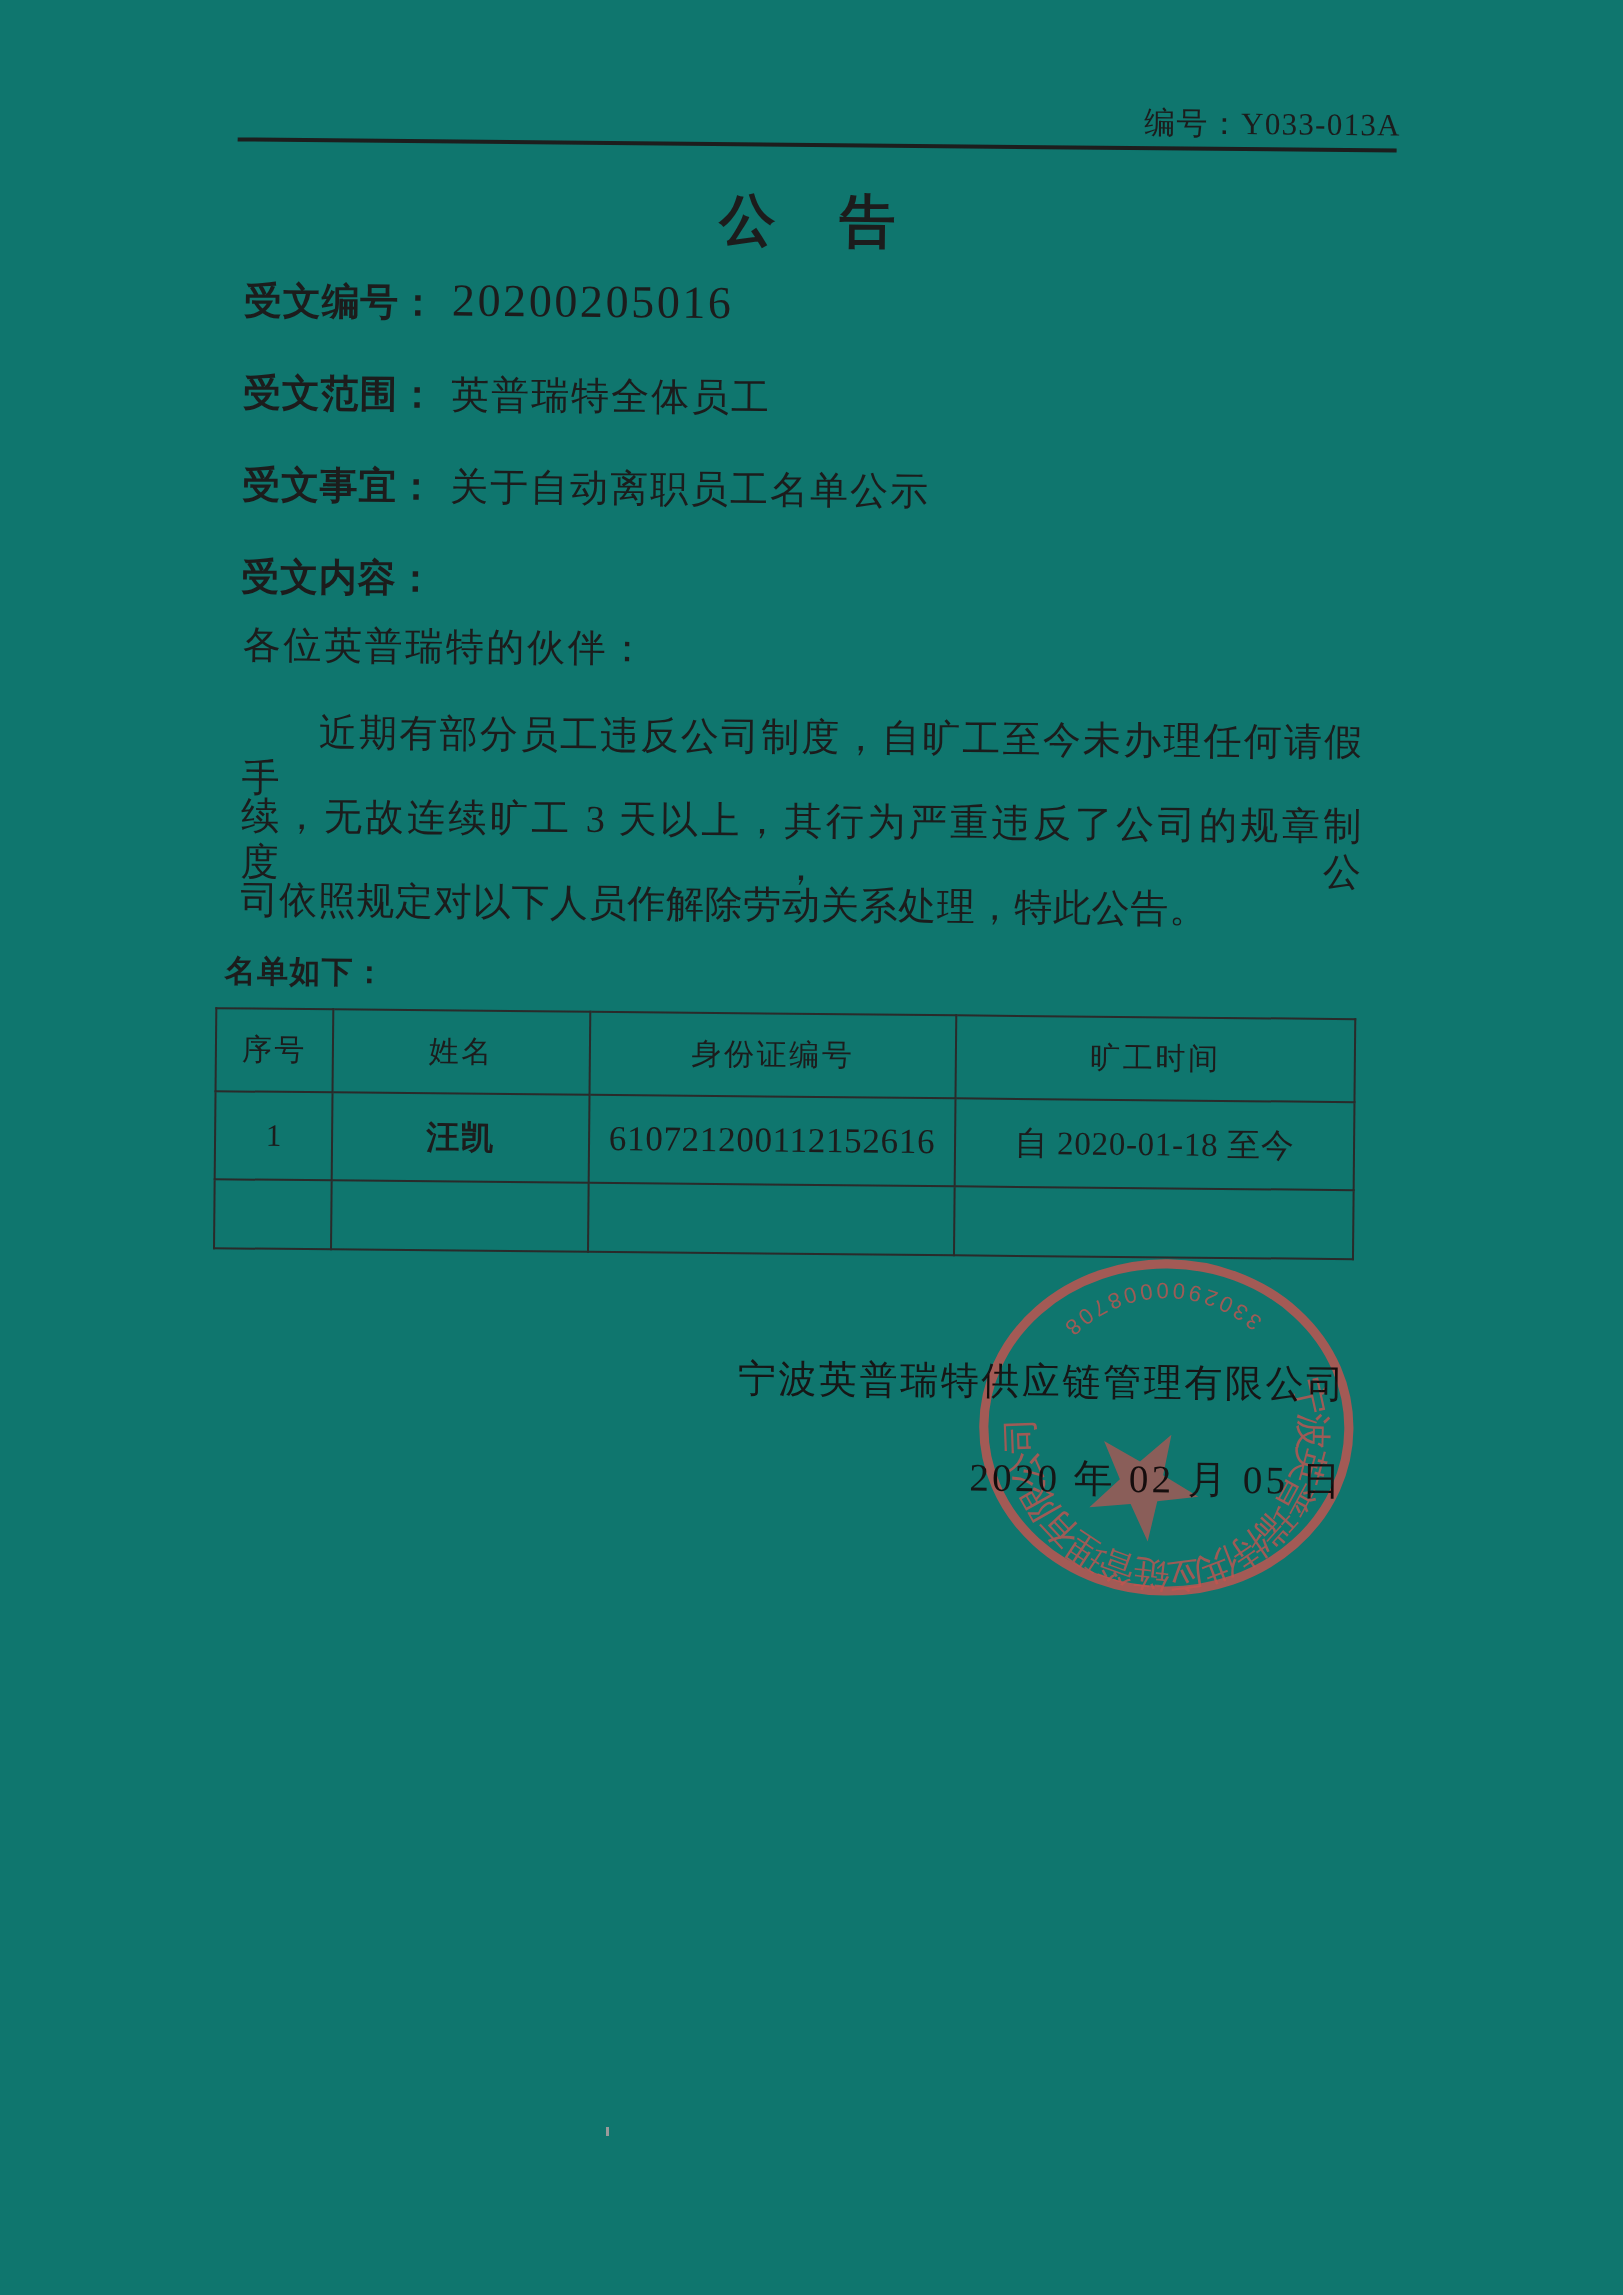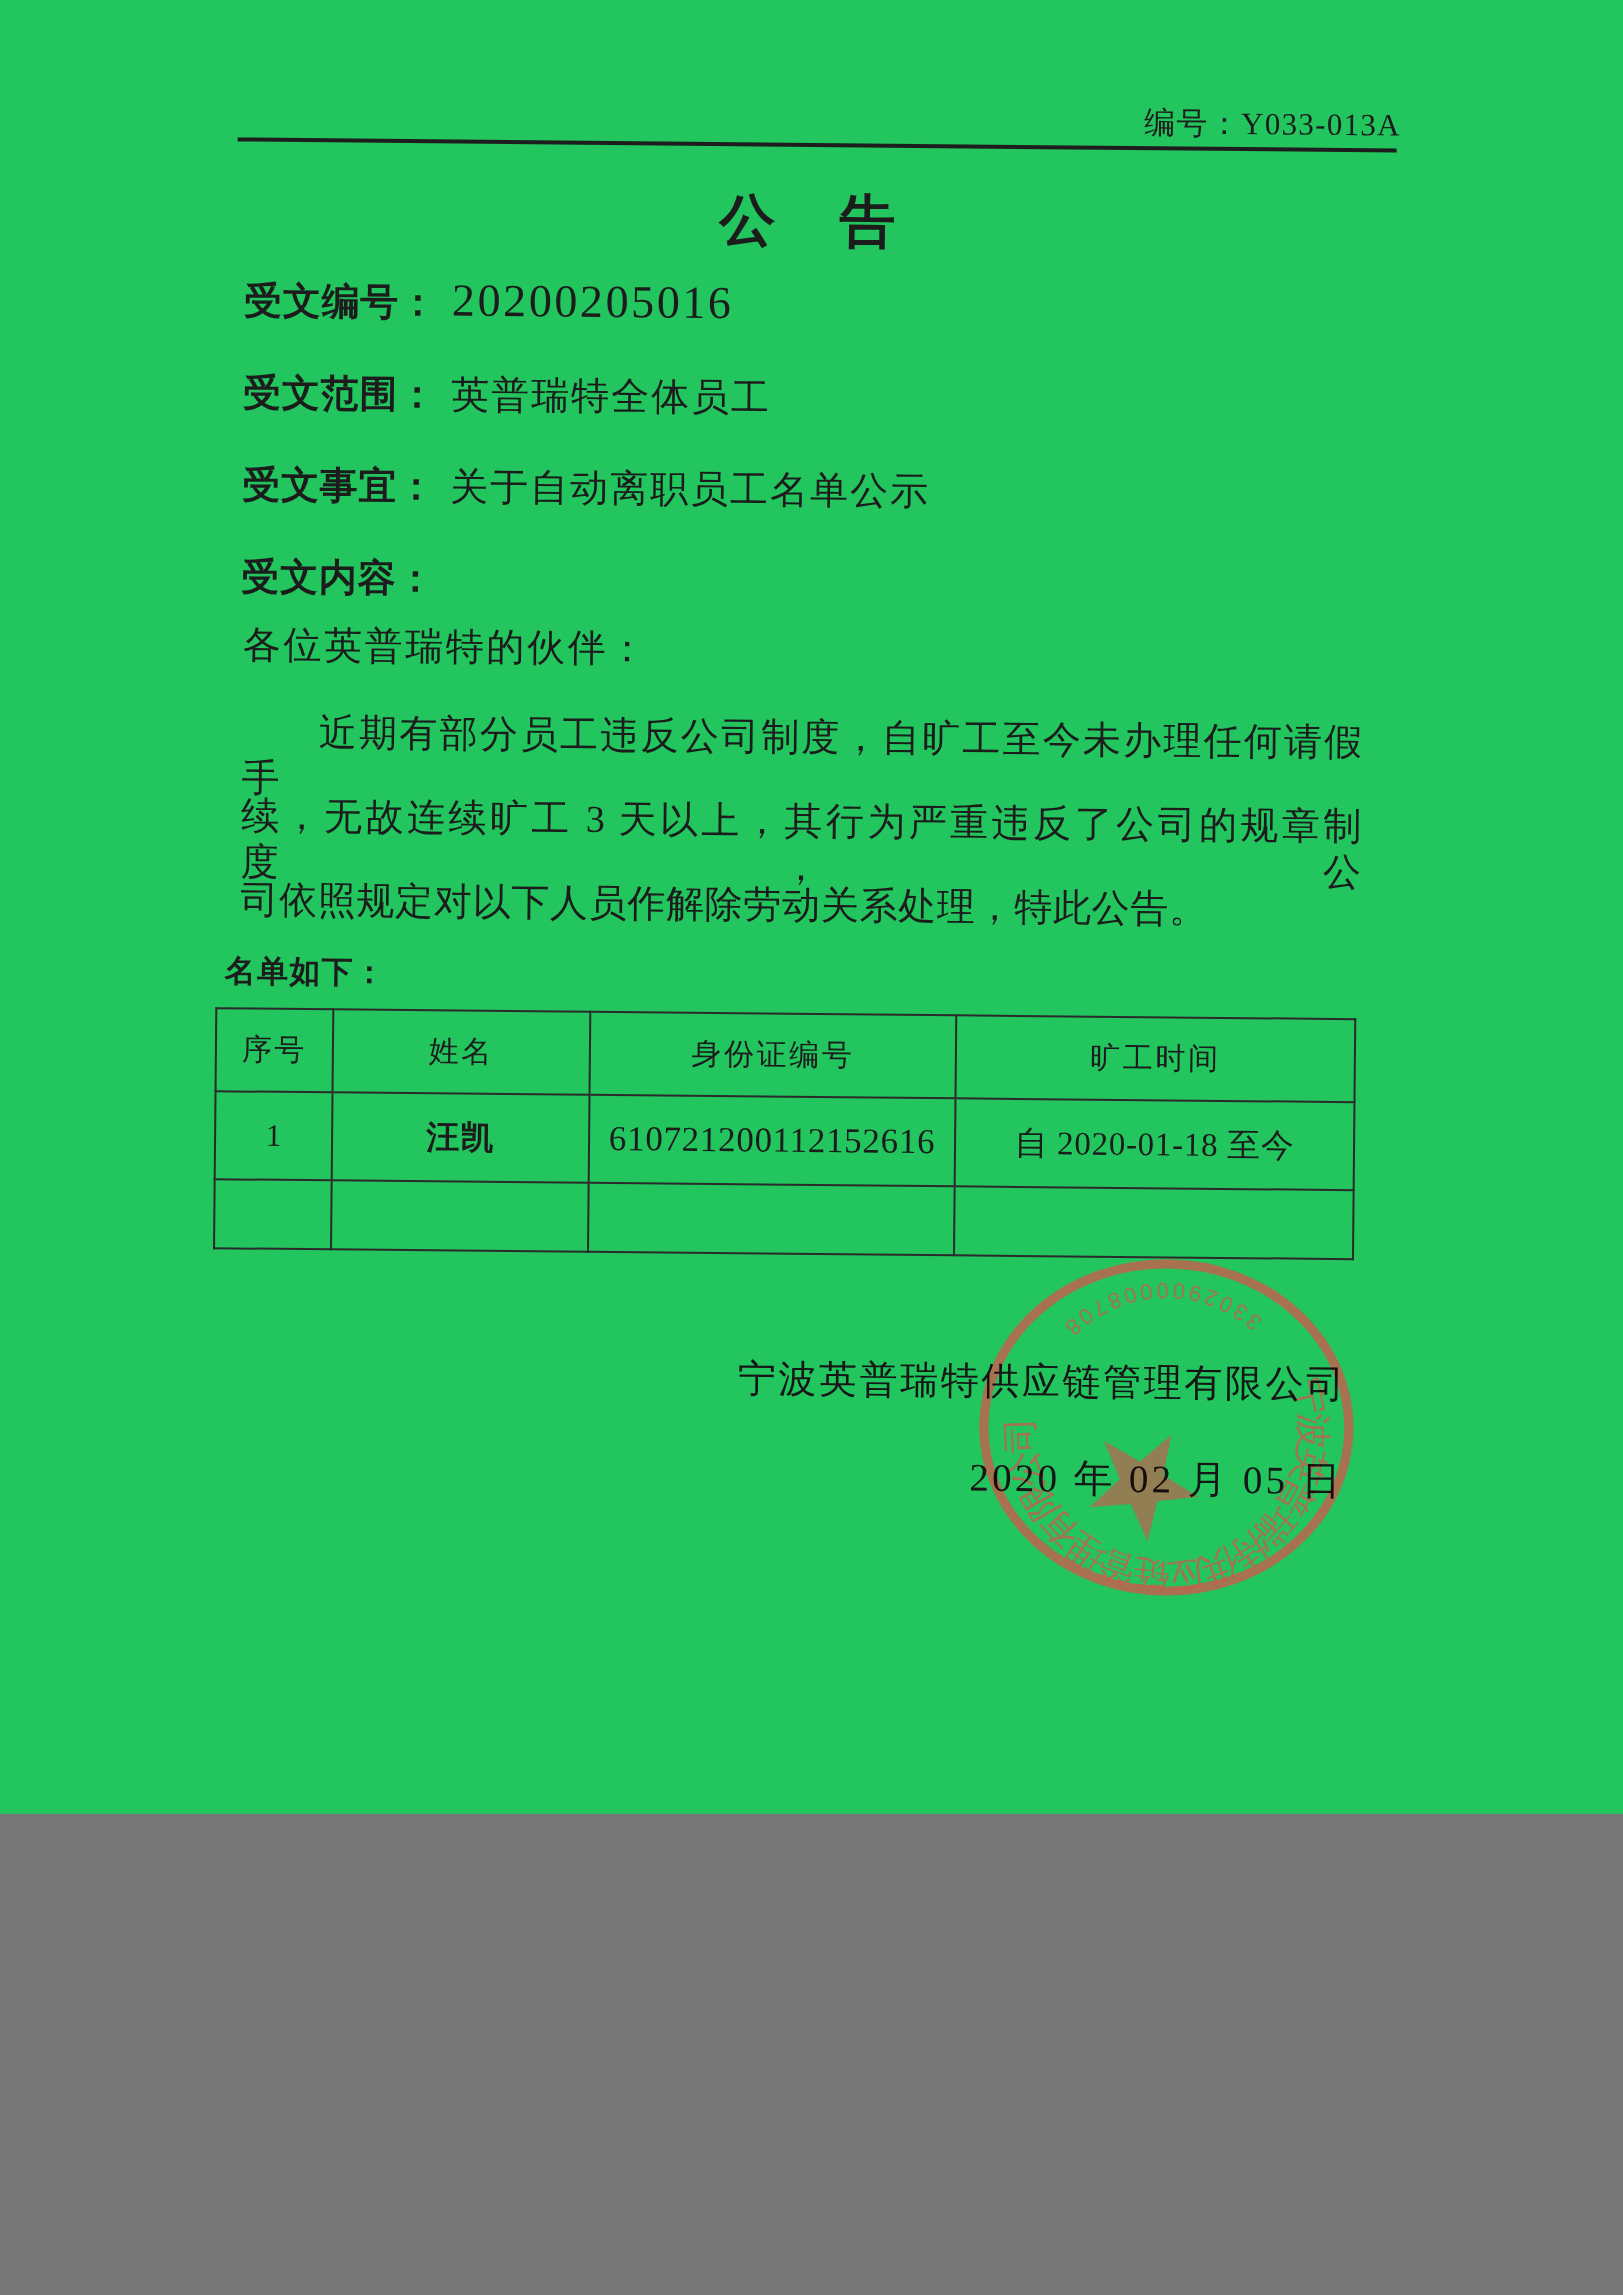--- a/index.html
+++ b/index.html
@@ -1,19 +1,19 @@
 <!DOCTYPE html>
 <html lang="zh" style="font-size:10.5px"><head>
 <meta charset="utf-8">
 <style>
   html,body{margin:0;padding:0;background:#777;}
   .page{
     position:relative;
-    width:1623px;height:1814px;
-    background:#22c55e;
+    width:1623px;height:2295px;
+    background:#0f766e;
     overflow:hidden;
     font-family:"Liberation Serif","DejaVu Serif",serif;
     color:#1c1c1c;
   }
   .tilt{
     position:absolute;inset:0;
     transform:rotate(0.55deg);
     transform-origin:196px 0;
   }
   .serif{font-family:"Liberation Serif","DejaVu Serif",serif;}

